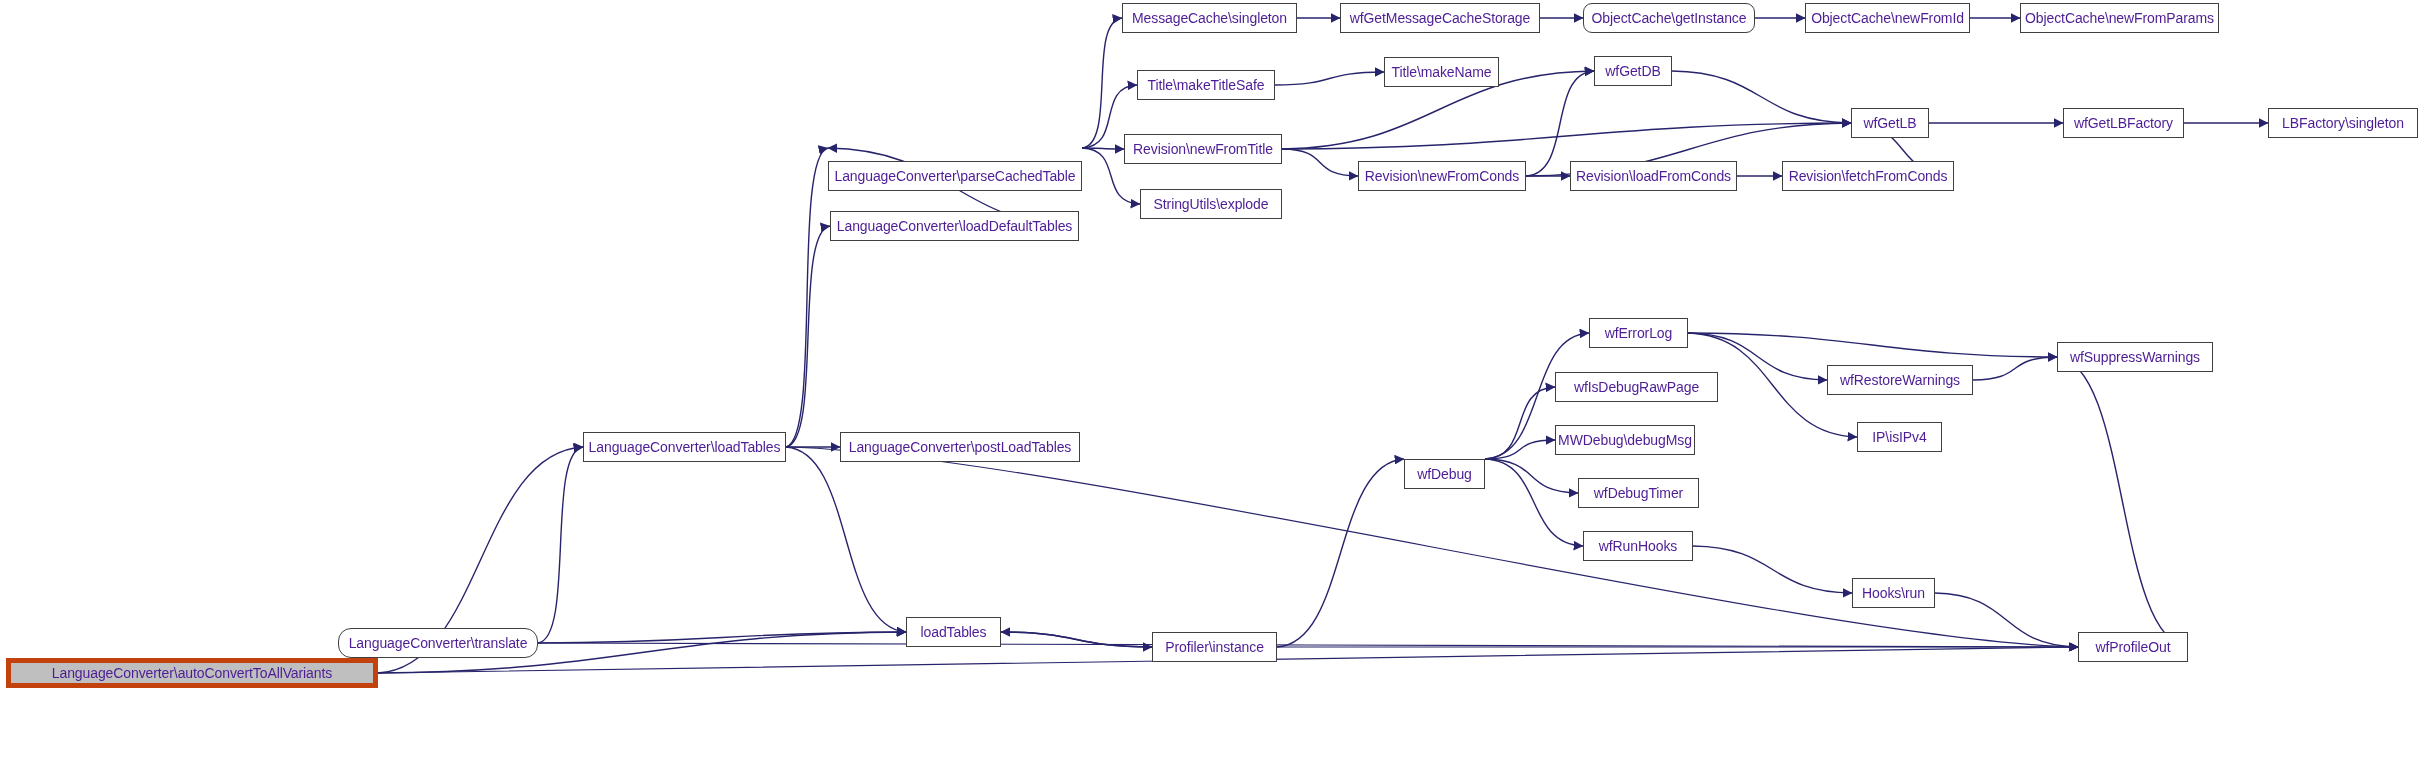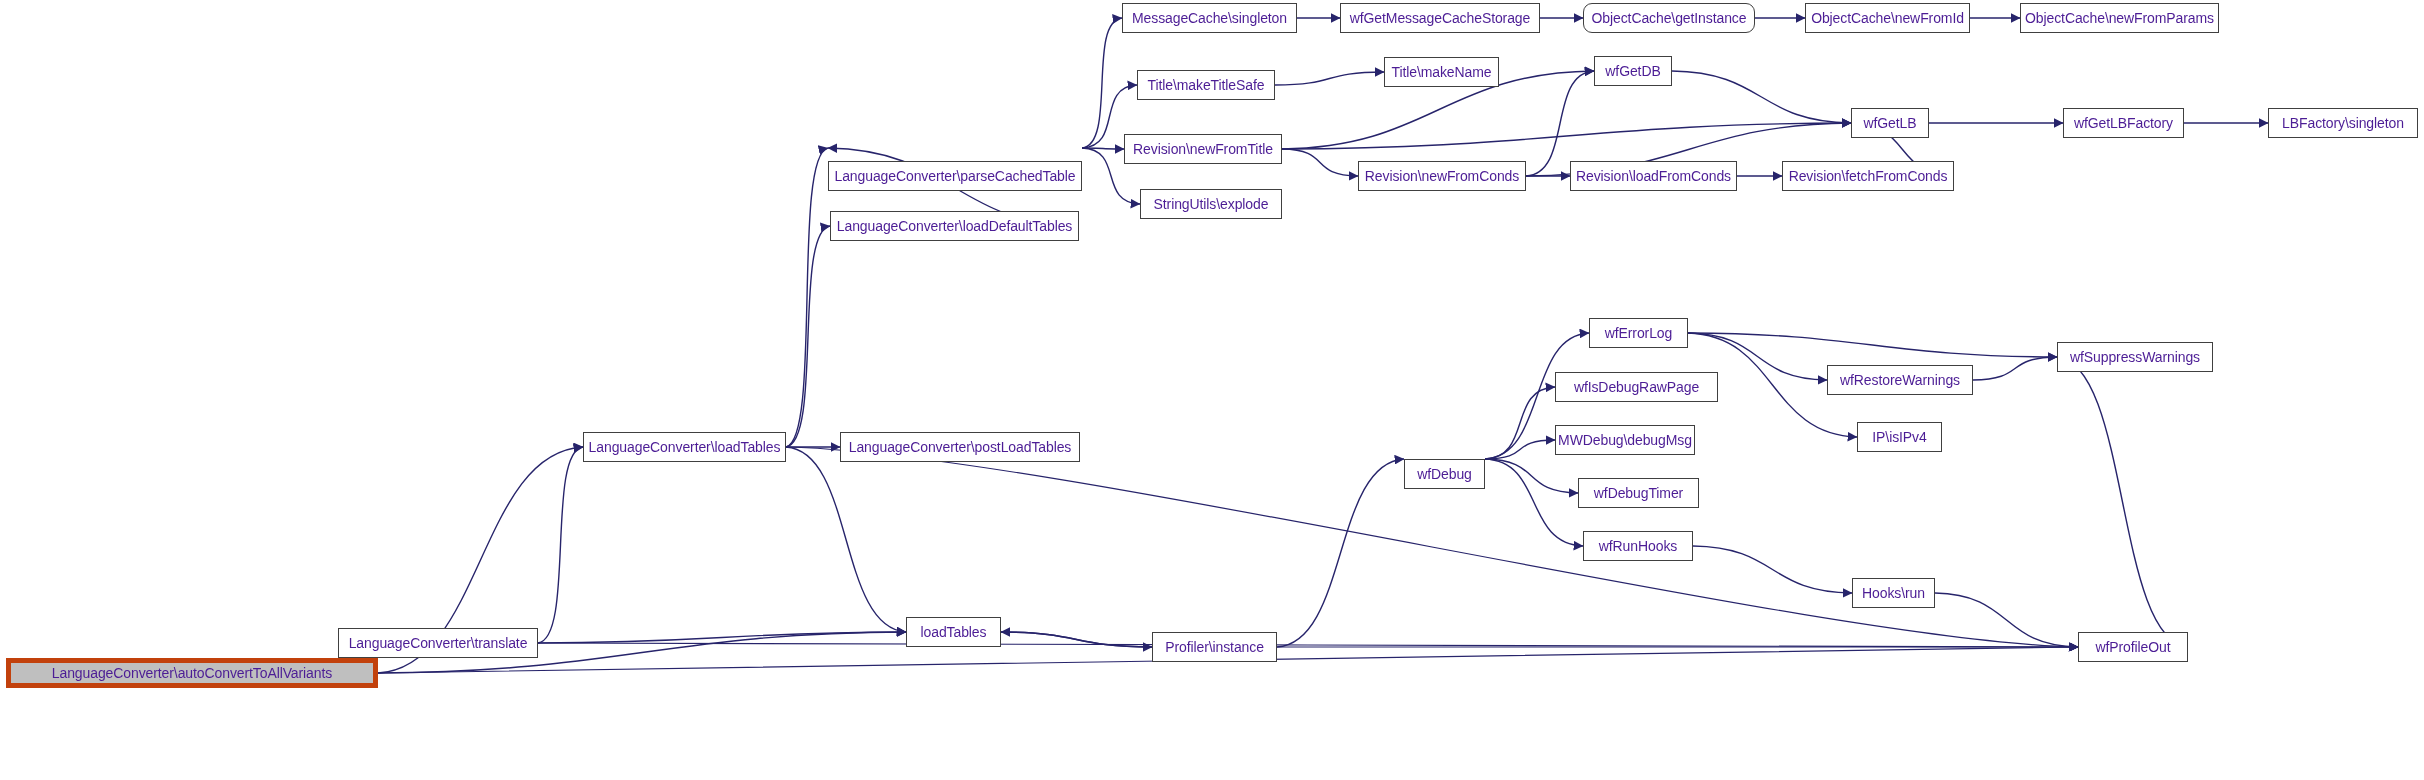--- a/index.html
+++ b/index.html
@@ -106,21 +106,21 @@
         <path d="M 1152 647 C 1070.58 646.625, 1082.42 632.375, 1001 632" fill="none" stroke="#27246b" stroke-width="1.4" marker-end="url(#arrow)"></path>
         <path d="M 1277 647 C 1348.34 642.3, 1332.66 463.7, 1404 459" fill="none" stroke="#27246b" stroke-width="1.4" marker-end="url(#arrow)"></path>
         <path d="M 2188 647 C 2114.98 639.75, 2130.02 364.25, 2057 357" fill="none" stroke="#27246b" stroke-width="1.4" marker-end="url(#arrow)"></path>
         <path d="M 1277 647 C 1537 647, 1818 647, 2078 647" fill="none" stroke="#27246b" stroke-width="1.2" marker-end="url(#arrow)"></path>
       </g>
   </svg>
   <div id="node-layer">
       <div class="node root" style="left: 6px; top: 658px; width: 372px; height: 30px; font-size: 14px;">
         <span class="lbl">LanguageConverter\autoConvertToAllVariants</span>
       </div>
-      <div class="node" style="left: 338px; top: 628px; width: 200px; height: 30px; font-size: 14px;">
+      <div class="node" style="left: 338px; top: 628px; width: 200px; height: 30px; font-size: 14px; border-radius: 13px;">
         <span class="lbl">LanguageConverter\translate</span>
       </div>
       <div class="node" style="left: 583px; top: 432px; width: 203px; height: 30px; font-size: 14px;">
         <span class="lbl">LanguageConverter\loadTables</span>
       </div>
       <div class="node" style="left: 840px; top: 432px; width: 240px; height: 30px; font-size: 14px;">
         <span class="lbl">LanguageConverter\postLoadTables</span>
       </div>
       <div class="node" style="left: 830px; top: 211px; width: 249px; height: 30px; font-size: 14px;">
         <span class="lbl">LanguageConverter\loadDefaultTables</span>

